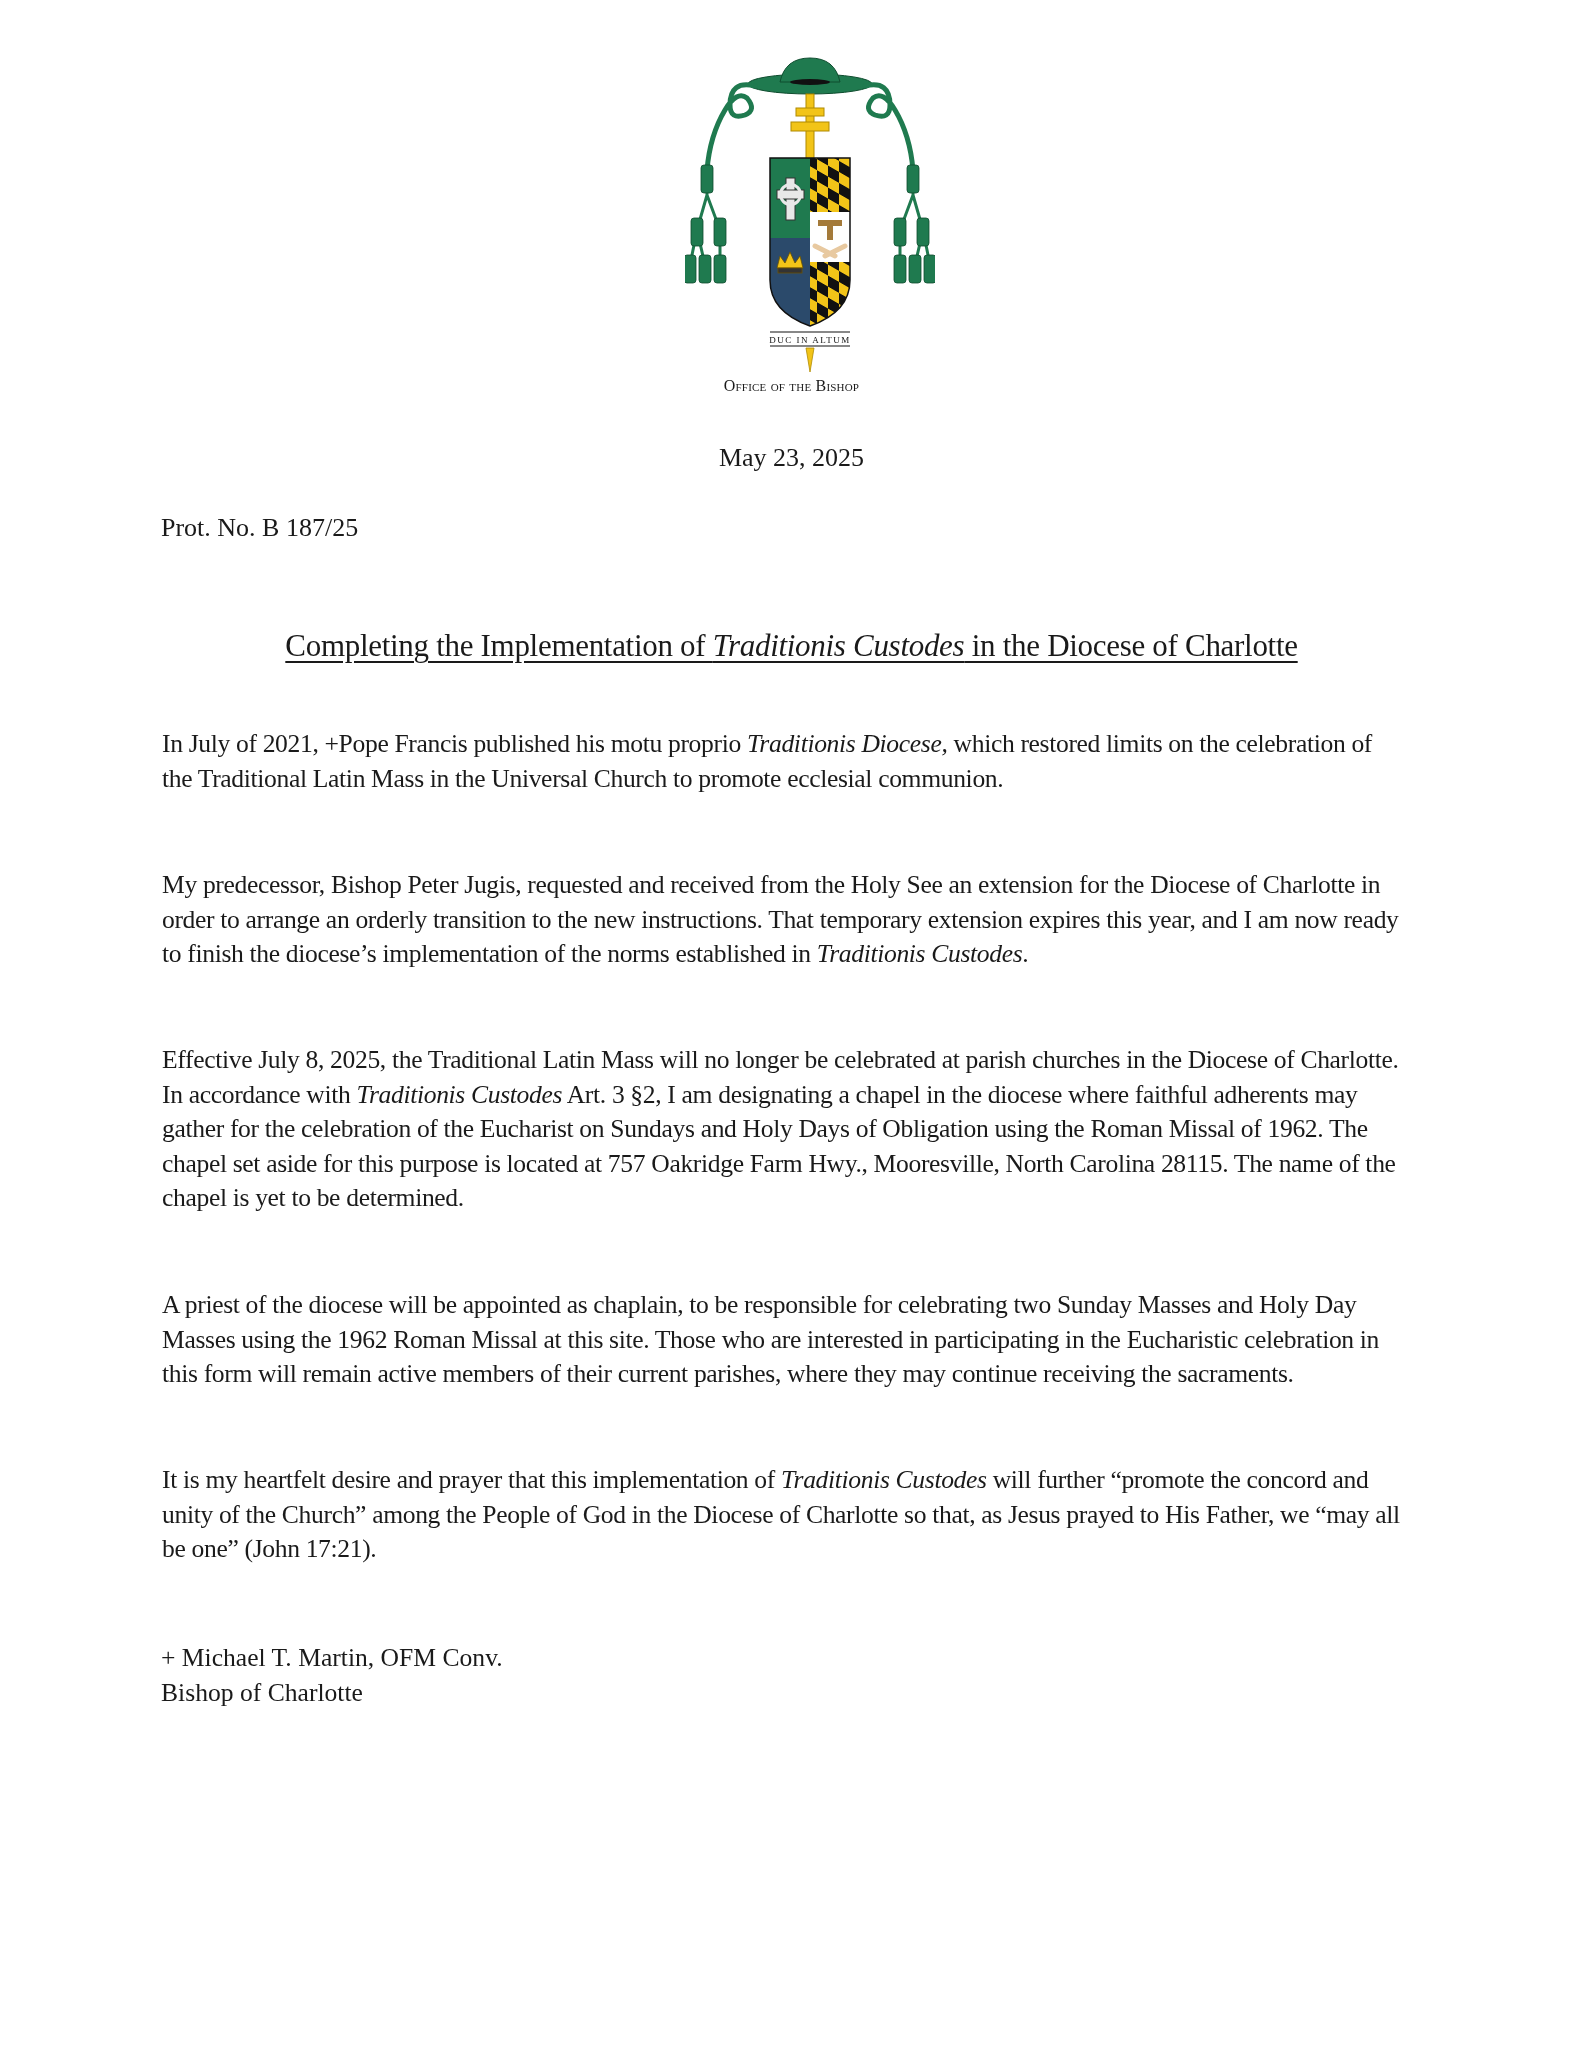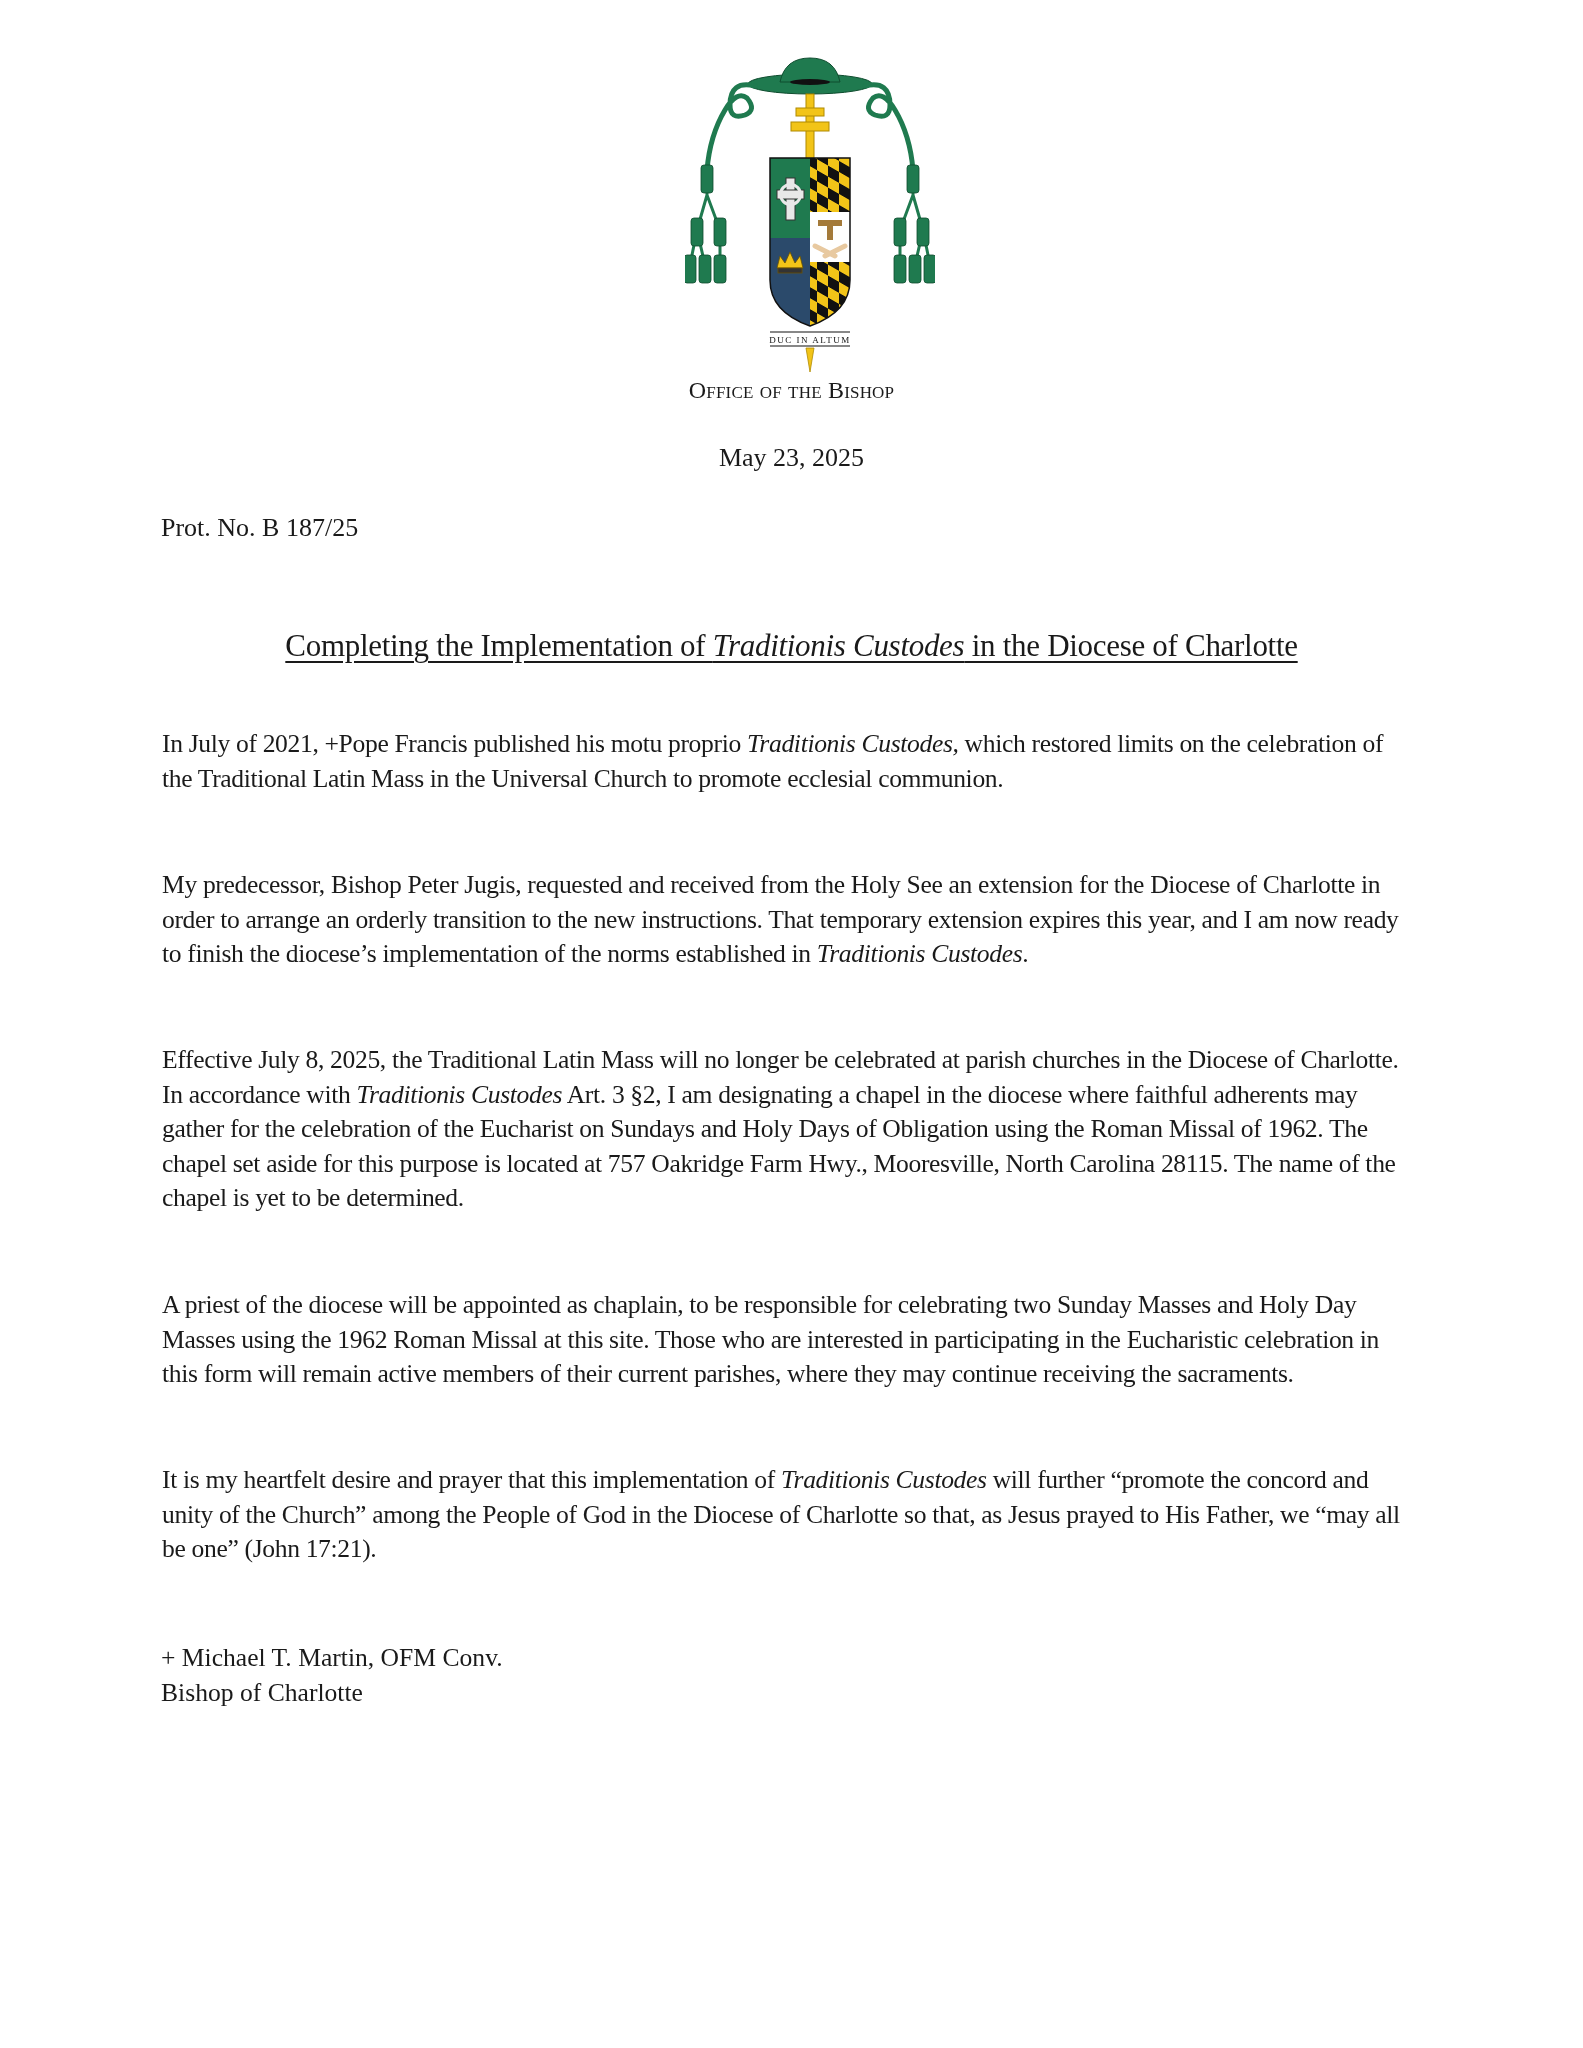--- a/index.html
+++ b/index.html
@@ -4,21 +4,21 @@
 <style>
   html, body { margin: 0; padding: 0; background: #ffffff; }
   body {
     width: 1583px; height: 2048px; position: relative; overflow: hidden;
     font-family: "Liberation Serif", "DejaVu Serif", serif; color: #1a1a1a;
   }
   .abs { position: absolute; }
   .crest { left: 685px; top: 50px; width: 250px; height: 330px; }
   .office {
     left: 0; width: 1583px; top: 377px; text-align: center;
-    font-size: 24px; font-variant: small-caps; letter-spacing: 0.2px;
+    font-size: 16px; font-variant: small-caps; letter-spacing: 0.2px;
   }
   .date { left: 0; width: 1583px; top: 443px; text-align: center; font-size: 26px; }
   .prot { left: 161px; top: 513px; font-size: 26px; }
   .title {
     left: 0; width: 1583px; top: 628px; text-align: center; font-size: 31px;
     letter-spacing: -0.3px;
   }
   .title span.t { text-decoration: underline; text-underline-offset: 5px; text-decoration-thickness: 1.5px; }
   .para {
     left: 162px; width: 1240px; font-size: 25.6px; line-height: 34.5px;
@@ -122,21 +122,21 @@
 </div>
 
 <div class="abs office">Office of the Bishop</div>
 <div class="abs date">May 23, 2025</div>
 <div class="abs prot">Prot. No. B 187/25</div>
 
 <div class="abs title">
   <span class="t"><span>Completing the Implementation of </span><i>Traditionis Custodes</i></span><span class="t"> in the Diocese of Charlotte</span>
 </div>
 
-<div class="abs para p1"><span>In July of 2021, +Pope Francis published his motu proprio </span><i>Traditionis Custodes,</i><span> which restored limits on the celebration of the Traditional Latin Mass in the Universal Church to promote ecclesial communion.</span></div>
+<div class="abs para p1"><span>In July of 2021, +Pope Francis published his motu proprio </span><i>Traditionis Diocese,</i><span> which restored limits on the celebration of the Traditional Latin Mass in the Universal Church to promote ecclesial communion.</span></div>
 
 <div class="abs para p2"><span>My predecessor, Bishop Peter Jugis, requested and received from the Holy See an extension for the Diocese of Charlotte in order to arrange an orderly transition to the new instructions. That temporary extension expires this year, and I am now ready to finish the diocese’s implementation of the norms established in </span><i>Traditionis Custodes</i><span>.</span></div>
 
 <div class="abs para p3"><span>Effective July 8, 2025, the Traditional Latin Mass will no longer be celebrated at parish churches in the Diocese of Charlotte. In accordance with </span><i>Traditionis Custodes</i><span> Art. 3 §2, I am designating a chapel in the diocese where faithful adherents may gather for the celebration of the Eucharist on Sundays and Holy Days of Obligation using the Roman Missal of 1962. The chapel set aside for this purpose is located at 757 Oakridge Farm Hwy., Mooresville, North Carolina 28115. The name of the chapel is yet to be determined.</span></div>
 
 <div class="abs para p4"><span>A priest of the diocese will be appointed as chaplain, to be responsible for celebrating two Sunday Masses and Holy Day Masses using the 1962 Roman Missal at this site. Those who are interested in participating in the Eucharistic celebration in this form will remain active members of their current parishes, where they may continue receiving the sacraments.</span></div>
 
 <div class="abs para p5"><span>It is my heartfelt desire and prayer that this implementation of </span><i>Traditionis Custodes</i><span> will further “promote the concord and unity of the Church” among the People of God in the Diocese of Charlotte so that, as Jesus prayed to His Father, we “may all be one” (John 17:21).</span></div>
 
 <div class="abs sig">

